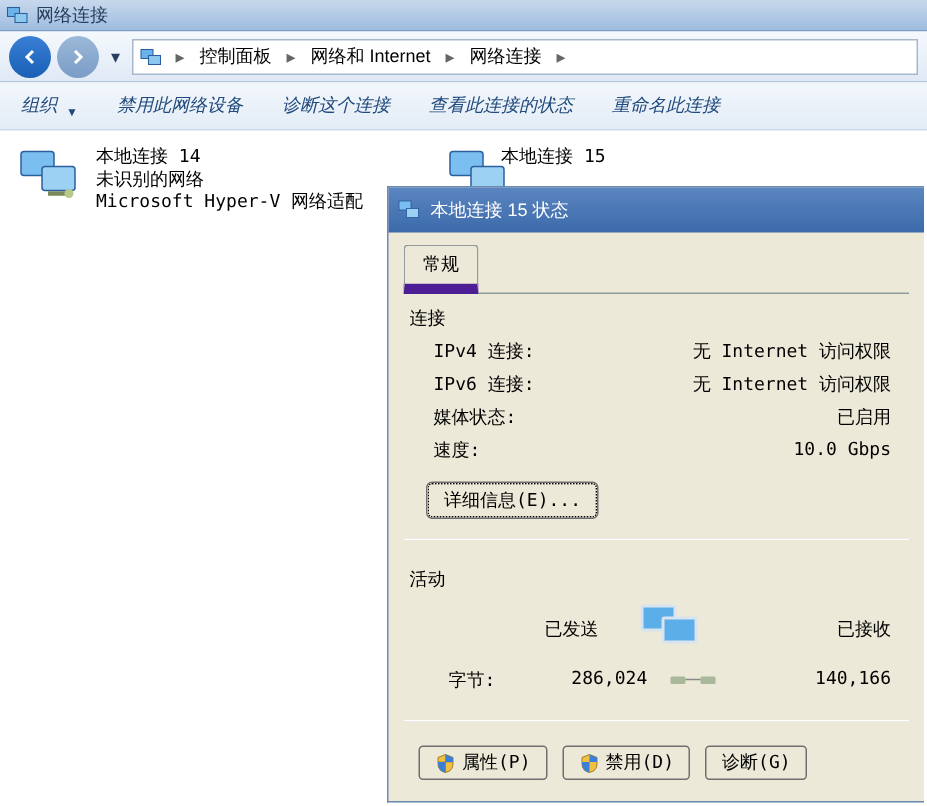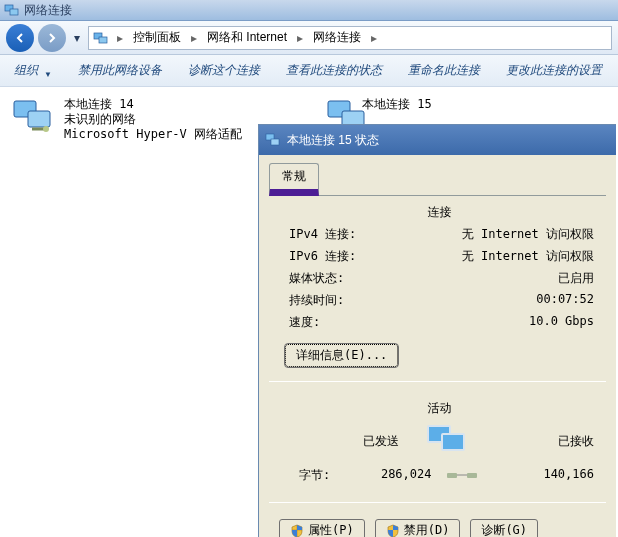--- a/index.html
+++ b/index.html
@@ -18,36 +18,36 @@
 .bc-icon { width: 16px; height: 16px; margin: 0 2px; }
 .bc-sep { width: 14px; height: 20px; display: flex; align-items: center; justify-content: center; color: #666; cursor: pointer; }
 .bc-item { padding: 2px 4px; cursor: pointer; }
 
 
 .cmd-toolbar { height: 32px; background: linear-gradient(to bottom, #f2f7fc, #e3ecf6); display: flex; align-items: center; padding: 0 10px; gap: 18px; border-bottom: 1px solid #cdd9e8; }
 .cmd-item { display: flex; align-items: flex-end; gap: 4px; cursor: pointer; color: #204a7d; padding: 4px; font-style: italic; }
 .cmd-arrow { font-size: 8px; color: #204a7d; margin-left: 2px; }
 
 
-.content { position: relative; padding: 10px; display: flex; gap: 52px; }
+.content { position: relative; padding: 10px; display: flex; gap: 24px; }
 .conn-item { display: flex; gap: 6px; }
 .conn-icon { width: 48px; height: 40px; flex-shrink: 0; }
 .conn-text { line-height: 15px; font-family: "SimSun", monospace; }
 
 
 .dialog { position: absolute; left: 258px; top: 124px; width: 358px; background: #ece9d8; border: 1px solid #6a8ab0; border-right: none; }
 .dialog-titlebar { height: 30px; background: linear-gradient(to bottom, #5a85c0, #3c6aaa); color: #fff; display: flex; align-items: center; padding: 0 6px; font-size: 12px; }
 .dialog-titlebar .icon { margin-right: 6px; }
 .dialog-body { padding: 8px 10px 10px 10px; }
 
 .tabs { display: flex; border-bottom: 1px solid #919b9c; margin-bottom: 8px; }
 .tab { padding: 4px 12px; background: #ece9d8; border: 1px solid #919b9c; border-bottom: none; border-radius: 3px 3px 0 0; margin-bottom: -1px; background: #fcfcfe; cursor: pointer; }
 .tab.active { background: #ece9d8; border-bottom: 7px solid #4c1d95; }
 
-.group-label { margin: 6px 0 4px 4px; text-align: center; }
+.group-label { margin: 6px 0 4px 4px; }
 .info-grid { padding-left: 20px; font-family: "SimSun", monospace; }
 .info-row { display: flex; margin: 5px 0; }
 .info-label { width: 120px; }
 .info-value { flex: 1; text-align: right; padding-right: 12px; }
 
 .details-btn-row { padding: 8px 0 6px 16px; }
 .win-btn { display: inline-flex; align-items: center; gap: 4px; padding: 2px 10px; height: 23px; background: #ece9d8; border: 1px solid #707070; border-radius: 3px; cursor: pointer; font-family: "SimSun", monospace; font-size: 12px; }
 .details-btn { border: 1px dotted #000; outline: 1px solid #707070; }
 
 .divider { height: 1px; background: #c0c0c0; margin: 8px 0; border-bottom: 1px solid #fff; }
@@ -121,23 +121,20 @@
   </div>
   <div class="cmd-item">
     <span>诊断这个连接</span>
   </div>
   <div class="cmd-item">
     <span>查看此连接的状态</span>
   </div>
   <div class="cmd-item">
     <span>重命名此连接</span>
   </div>
-  <div class="cmd-item">
-    <span>更改此连接的设置</span>
-  </div>
 </div>
 
 <div class="content">
   <div class="conn-item">
     <div class="conn-icon net-folder-big">
       <svg viewBox="0 0 48 40">
         <rect x="4" y="4" width="22" height="16" rx="2" fill="#7bbff0" stroke="#2a5f9e"></rect>
         <rect x="18" y="14" width="22" height="16" rx="2" fill="#9dd1f4" stroke="#2a5f9e"></rect>
         <path d="M22 32 L36 32" stroke="#7a8a5a" stroke-width="3"></path>
         <circle cx="36" cy="32" r="3" fill="#b8c888"></circle>
@@ -186,24 +183,20 @@
         <div class="info-label">IPv4 连接:</div>
         <div class="info-value">无 Internet 访问权限</div>
       </div>
       <div class="info-row">
         <div class="info-label">IPv6 连接:</div>
         <div class="info-value">无 Internet 访问权限</div>
       </div>
       <div class="info-row">
         <div class="info-label">媒体状态:</div>
         <div class="info-value">已启用</div>
-      </div>
-      <div class="info-row">
-        <div class="info-label">持续时间:</div>
-        <div class="info-value">00:07:52</div>
       </div>
       <div class="info-row">
         <div class="info-label">速度:</div>
         <div class="info-value">10.0 Gbps</div>
       </div>
     </div>
 
     <div class="details-btn-row">
       <button class="win-btn details-btn">
         <span>详细信息(E)...</span>

